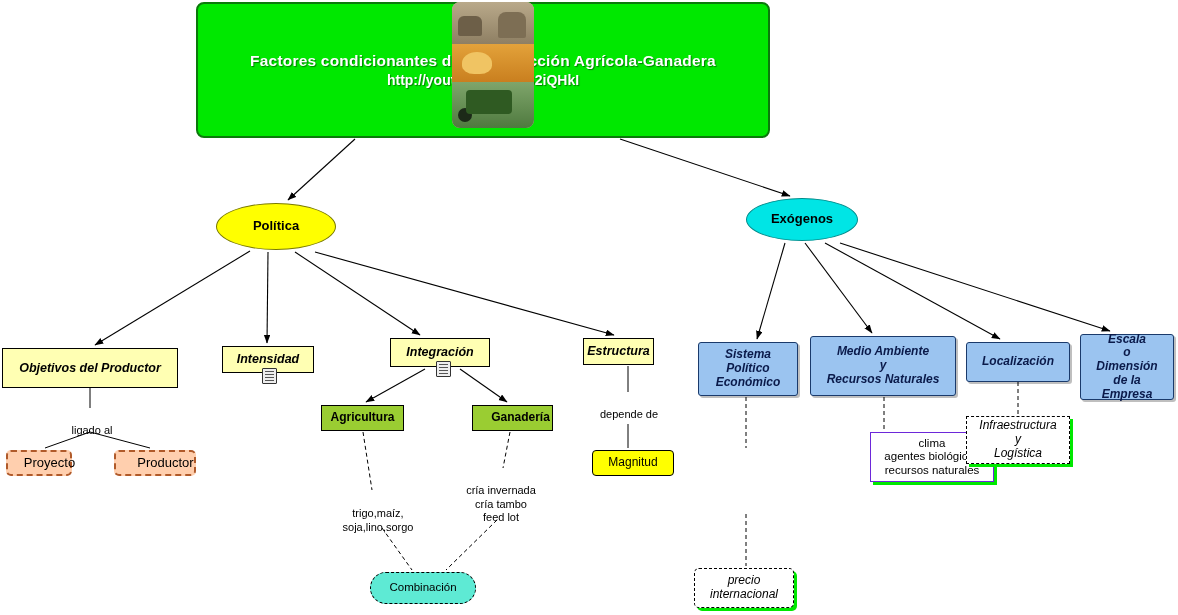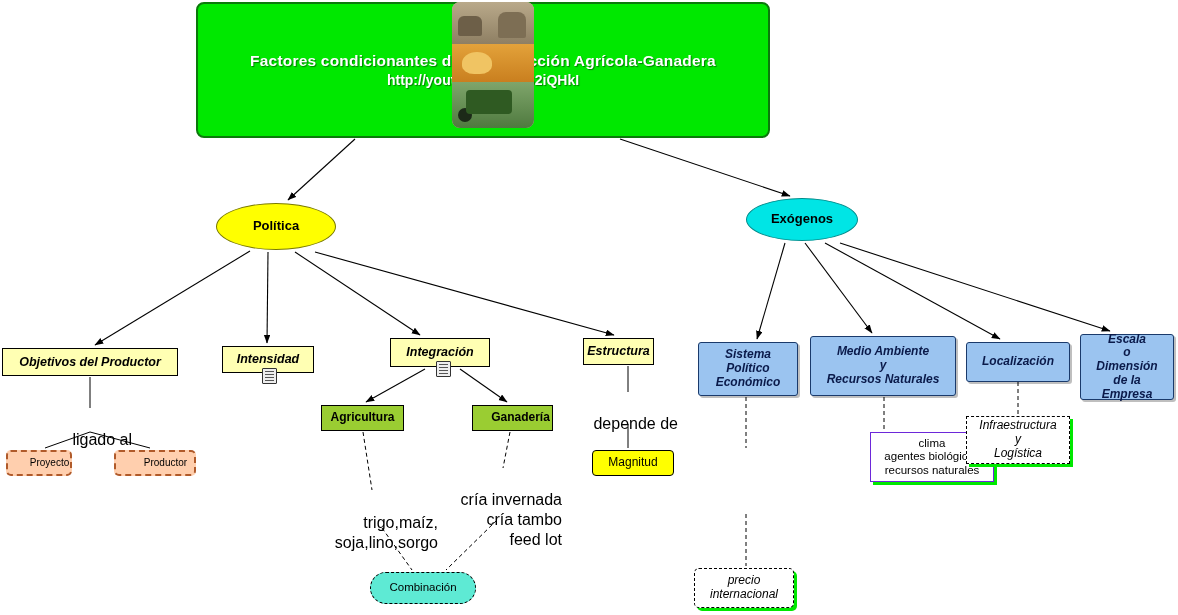--- a/index.html
+++ b/index.html
@@ -109,21 +109,21 @@
 
   
   .pale-yellow {
     background: #ffffb3;
     border: 1px solid #000000;
     color: #000000;
     font-weight: bold;
     font-style: italic;
     font-size: 12.5px;
   }
-  #objetivos-node { left: 2px; top: 348px; width: 176px; height: 28px; }
+  #objetivos-node { left: 2px; top: 348px; width: 176px; height: 40px; }
   #intensidad-node { left: 222px; top: 346px; width: 92px; height: 27px; }
   #integracion-node { left: 390px; top: 338px; width: 100px; height: 29px; }
   #estructura-node { left: 583px; top: 338px; width: 71px; height: 27px; }
 
   .note-icon {
     position: absolute;
     width: 13px; height: 14px;
     z-index: 5;
     background: #eeeeee;
     border: 1px solid #333333;
@@ -148,21 +148,21 @@
   }
   #agricultura-node { left: 321px; top: 405px; width: 83px; height: 26px; }
   #ganaderia-node { left: 472px; top: 405px; width: 81px; height: 26px; padding-left: 16px; }
 
   
   .peach {
     background: #ffcfae;
     border: 2px dashed #b05a2a;
     border-radius: 5px;
     color: #000000;
-    font-size: 10px;
+    font-size: 13px;
     padding-left: 21px;
   }
   #proyecto-node { left: 6px; top: 450px; width: 66px; height: 26px; }
   #productor-node { left: 114px; top: 450px; width: 82px; height: 26px; }
 
   
   #magnitud-node {
     left: 592px; top: 450px; width: 82px; height: 26px;
     background: #ffff00;
     border: 1px solid #000000;
@@ -222,22 +222,22 @@
     border: 1px dashed #000000;
     border-radius: 16px;
     color: #000000;
     font-size: 11.5px;
   }
 
   
   .plain {
     position: absolute;
     color: #000000;
-    font-size: 16px;
-    text-align: right;
+    font-size: 11px;
+    text-align: center;
     line-height: 1.25;
     white-space: pre-line;
     z-index: 3;
   }
   #ligado-label { left: 52px; top: 410px; width: 80px; }
   #depende-label { left: 580px; top: 394px; width: 98px; }
   #trigo-label { left: 318px; top: 493px; width: 120px; }
   #cria-label { left: 440px; top: 470px; width: 122px; }
   #politica-label { left: 688px; top: 452px; width: 116px; }
 </style>

